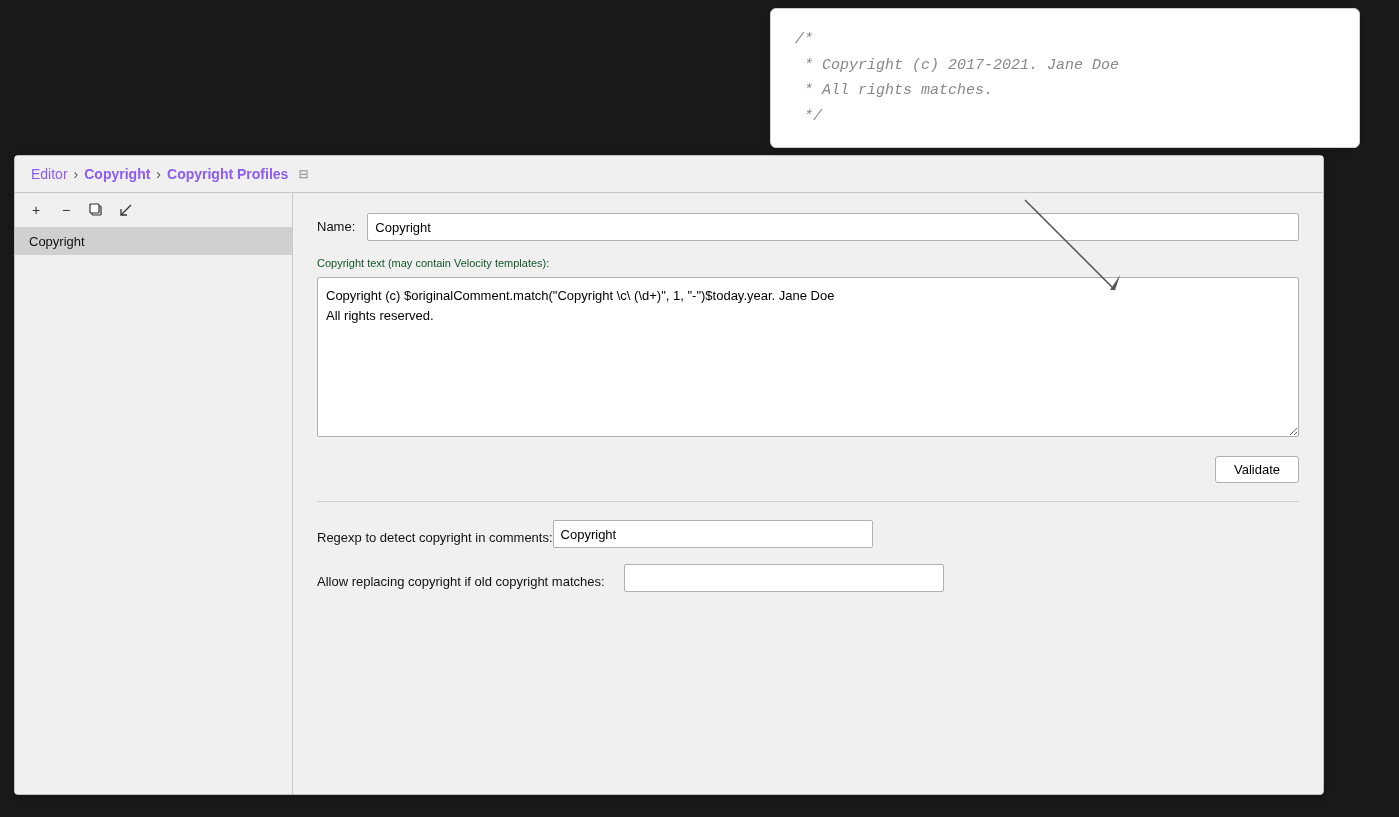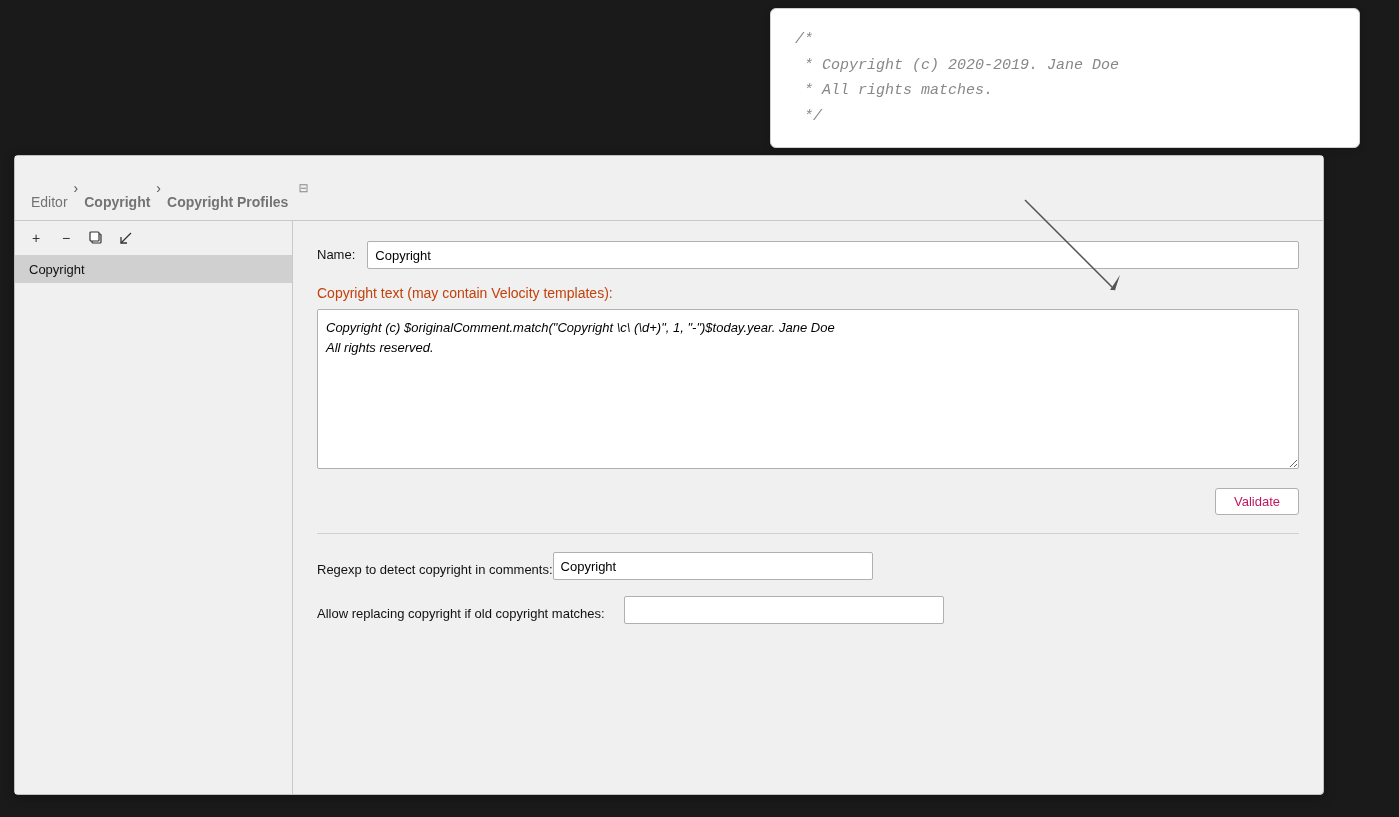--- a/index.html
+++ b/index.html
@@ -72,23 +72,22 @@
       align-items: center;
       gap: 6px;
       font-size: 14px;
     }
 
     .breadcrumb-separator {
       color: #555;
     }
 
     .breadcrumb-item {
-      color: #737373;
+      color: #8b5cf6;
       font-weight: 400;
-      margin-top: 28px;
     }
 
     .breadcrumb-item.bold {
       font-weight: 700;
     }
 
     .breadcrumb-icon {
       margin-left: 4px;
       color: #888;
       font-size: 12px;
@@ -160,22 +159,22 @@
     }
 
     .form-label {
       font-size: 13px;
       color: #111;
       padding-top: 6px;
       white-space: nowrap;
     }
 
     .form-label-block {
-      font-size: 14px;
-      color: #c2410c;
+      font-size: 11px;
+      color: #14532d;
       margin-bottom: 8px;
     }
 
     .form-input {
       flex: 1;
       height: 28px;
       border: 1px solid #b0b0b0;
       background: white;
       padding: 3px 7px;
       font-size: 13px;
@@ -201,41 +200,40 @@
       height: 160px;
       border: 1px solid #b0b0b0;
       background: white;
       padding: 8px;
       font-size: 13px;
       font-family: inherit;
       border-radius: 2px;
       resize: vertical;
       outline: none;
       line-height: 1.5;
-      font-style: italic;
     }
 
     .textarea-wrapper {
       width: 100%;
       position: relative;
     }
 
     .validate-row {
       display: flex;
       justify-content: flex-end;
     }
 
     .validate-btn {
       padding: 5px 18px;
       background: white;
       border: 1px solid #b0b0b0;
       font-size: 13px;
       cursor: pointer;
       border-radius: 3px;
-      color: #be185d;
+      color: #000000;
     }
 
     .divider {
       height: 1px;
       background: #d0d0d0;
       margin: 2px 0;
     }
 
     .regexp-row {
       display: flex;
@@ -246,21 +244,21 @@
       display: flex;
       align-items: center;
       gap: 19px;
     }
   </style>
 </head>
 <body>
 
 <div class="tooltip-box">
   <span class="code-line">/*</span>
-  <span class="code-line"> * Copyright (c) 2020-2019. Jane Doe</span>
+  <span class="code-line"> * Copyright (c) 2017-2021. Jane Doe</span>
   <span class="code-line"> * All rights matches.</span>
   <span class="code-line"> */</span>
 </div>
 
 <svg class="tooltip-arrow" viewBox="0 0 120 120" xmlns="http://www.w3.org/2000/svg">
   <line x1="10" y1="10" x2="100" y2="100" stroke="#555" stroke-width="1.5"></line>
   <polygon points="95,100 105,85 100,100" fill="#555"></polygon>
 </svg>
 
 <div class="main-window">

